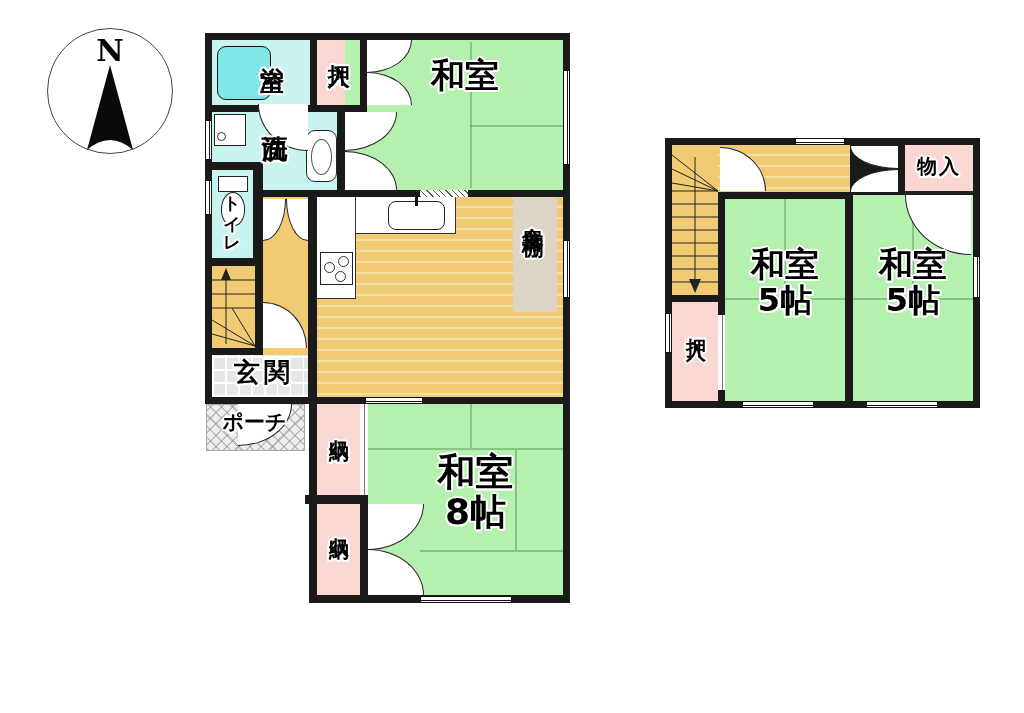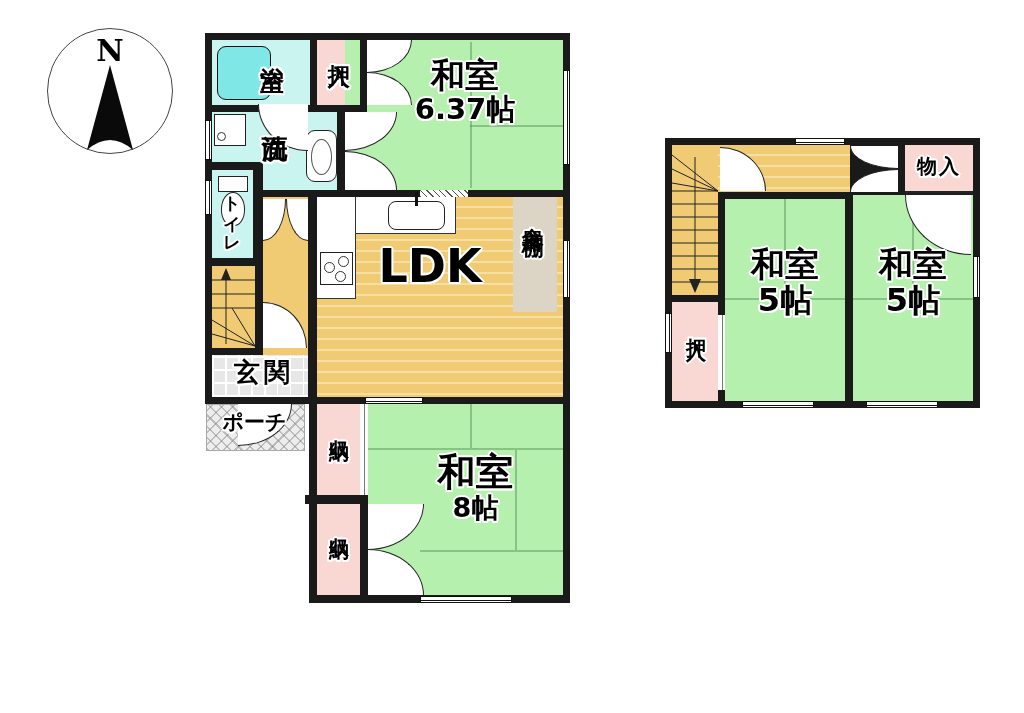--- a/index.html
+++ b/index.html
@@ -149,35 +149,33 @@
   <div class="win v" style="left:563px;top:70px;width:7px;height:95px;"></div>
   <div class="win v" style="left:563px;top:240px;width:7px;height:58px;"></div>
   <div class="win h" style="left:420px;top:596px;width:92px;height:7px;"></div>
   <div class="win v" style="left:205px;top:120px;width:7px;height:40px;"></div>
   <div class="win v" style="left:205px;top:180px;width:7px;height:35px;"></div>
 
   <div class="lbl v" style="left:258px;top:47px;font-size:24px;">浴室</div>
   <div class="lbl v" style="left:327px;top:46px;font-size:22px;">押入</div>
   <div class="lbl" style="left:385px;top:57px;width:160px;">
     <div style="font-size:34px;">和室</div>
-    <div style="font-size:29px;">6.37帖</div>
   </div>
   <div class="lbl v" style="left:261px;top:115px;font-size:26px;">洗面</div>
   <div class="lbl v" style="left:223px;top:184px;font-size:17px;letter-spacing:1px;">トイレ</div>
   <div class="lbl" style="left:330px;top:242px;width:200px;">
-    <div style="font-size:46px;">LDK</div>
   </div>
   <div class="lbl v" style="left:521px;top:210px;font-size:22px;letter-spacing:4px;">食器棚</div>
   <div class="lbl" style="left:212px;top:358px;width:104px;font-size:26px;letter-spacing:4px;">玄関</div>
   <div class="lbl" style="left:206px;top:411px;width:97px;font-size:21px;">ポーチ</div>
   <div class="lbl v" style="left:328px;top:424px;font-size:20px;">収納</div>
   <div class="lbl v" style="left:328px;top:522px;font-size:20px;">収納</div>
   <div class="lbl" style="left:398px;top:452px;width:155px;">
     <div style="font-size:38px;">和室</div>
-    <div style="font-size:27px;">8帖</div>
+    <div style="font-size:36px;">8帖</div>
   </div>
 
   <div class="wallbg" style="left:665px;top:138px;width:315px;height:270px;"></div>
 
   <div class="room wood" style="left:718px;top:145px;width:132px;height:47px;"></div>
   <div class="room pink" style="left:905px;top:145px;width:68px;height:46px;"></div>
   <div class="room green" style="left:725px;top:199px;width:120px;height:202px;"></div>
   <div class="room green" style="left:853px;top:195px;width:120px;height:206px;"></div>
   <div class="room pink" style="left:672px;top:302px;width:46px;height:99px;"></div>
 

